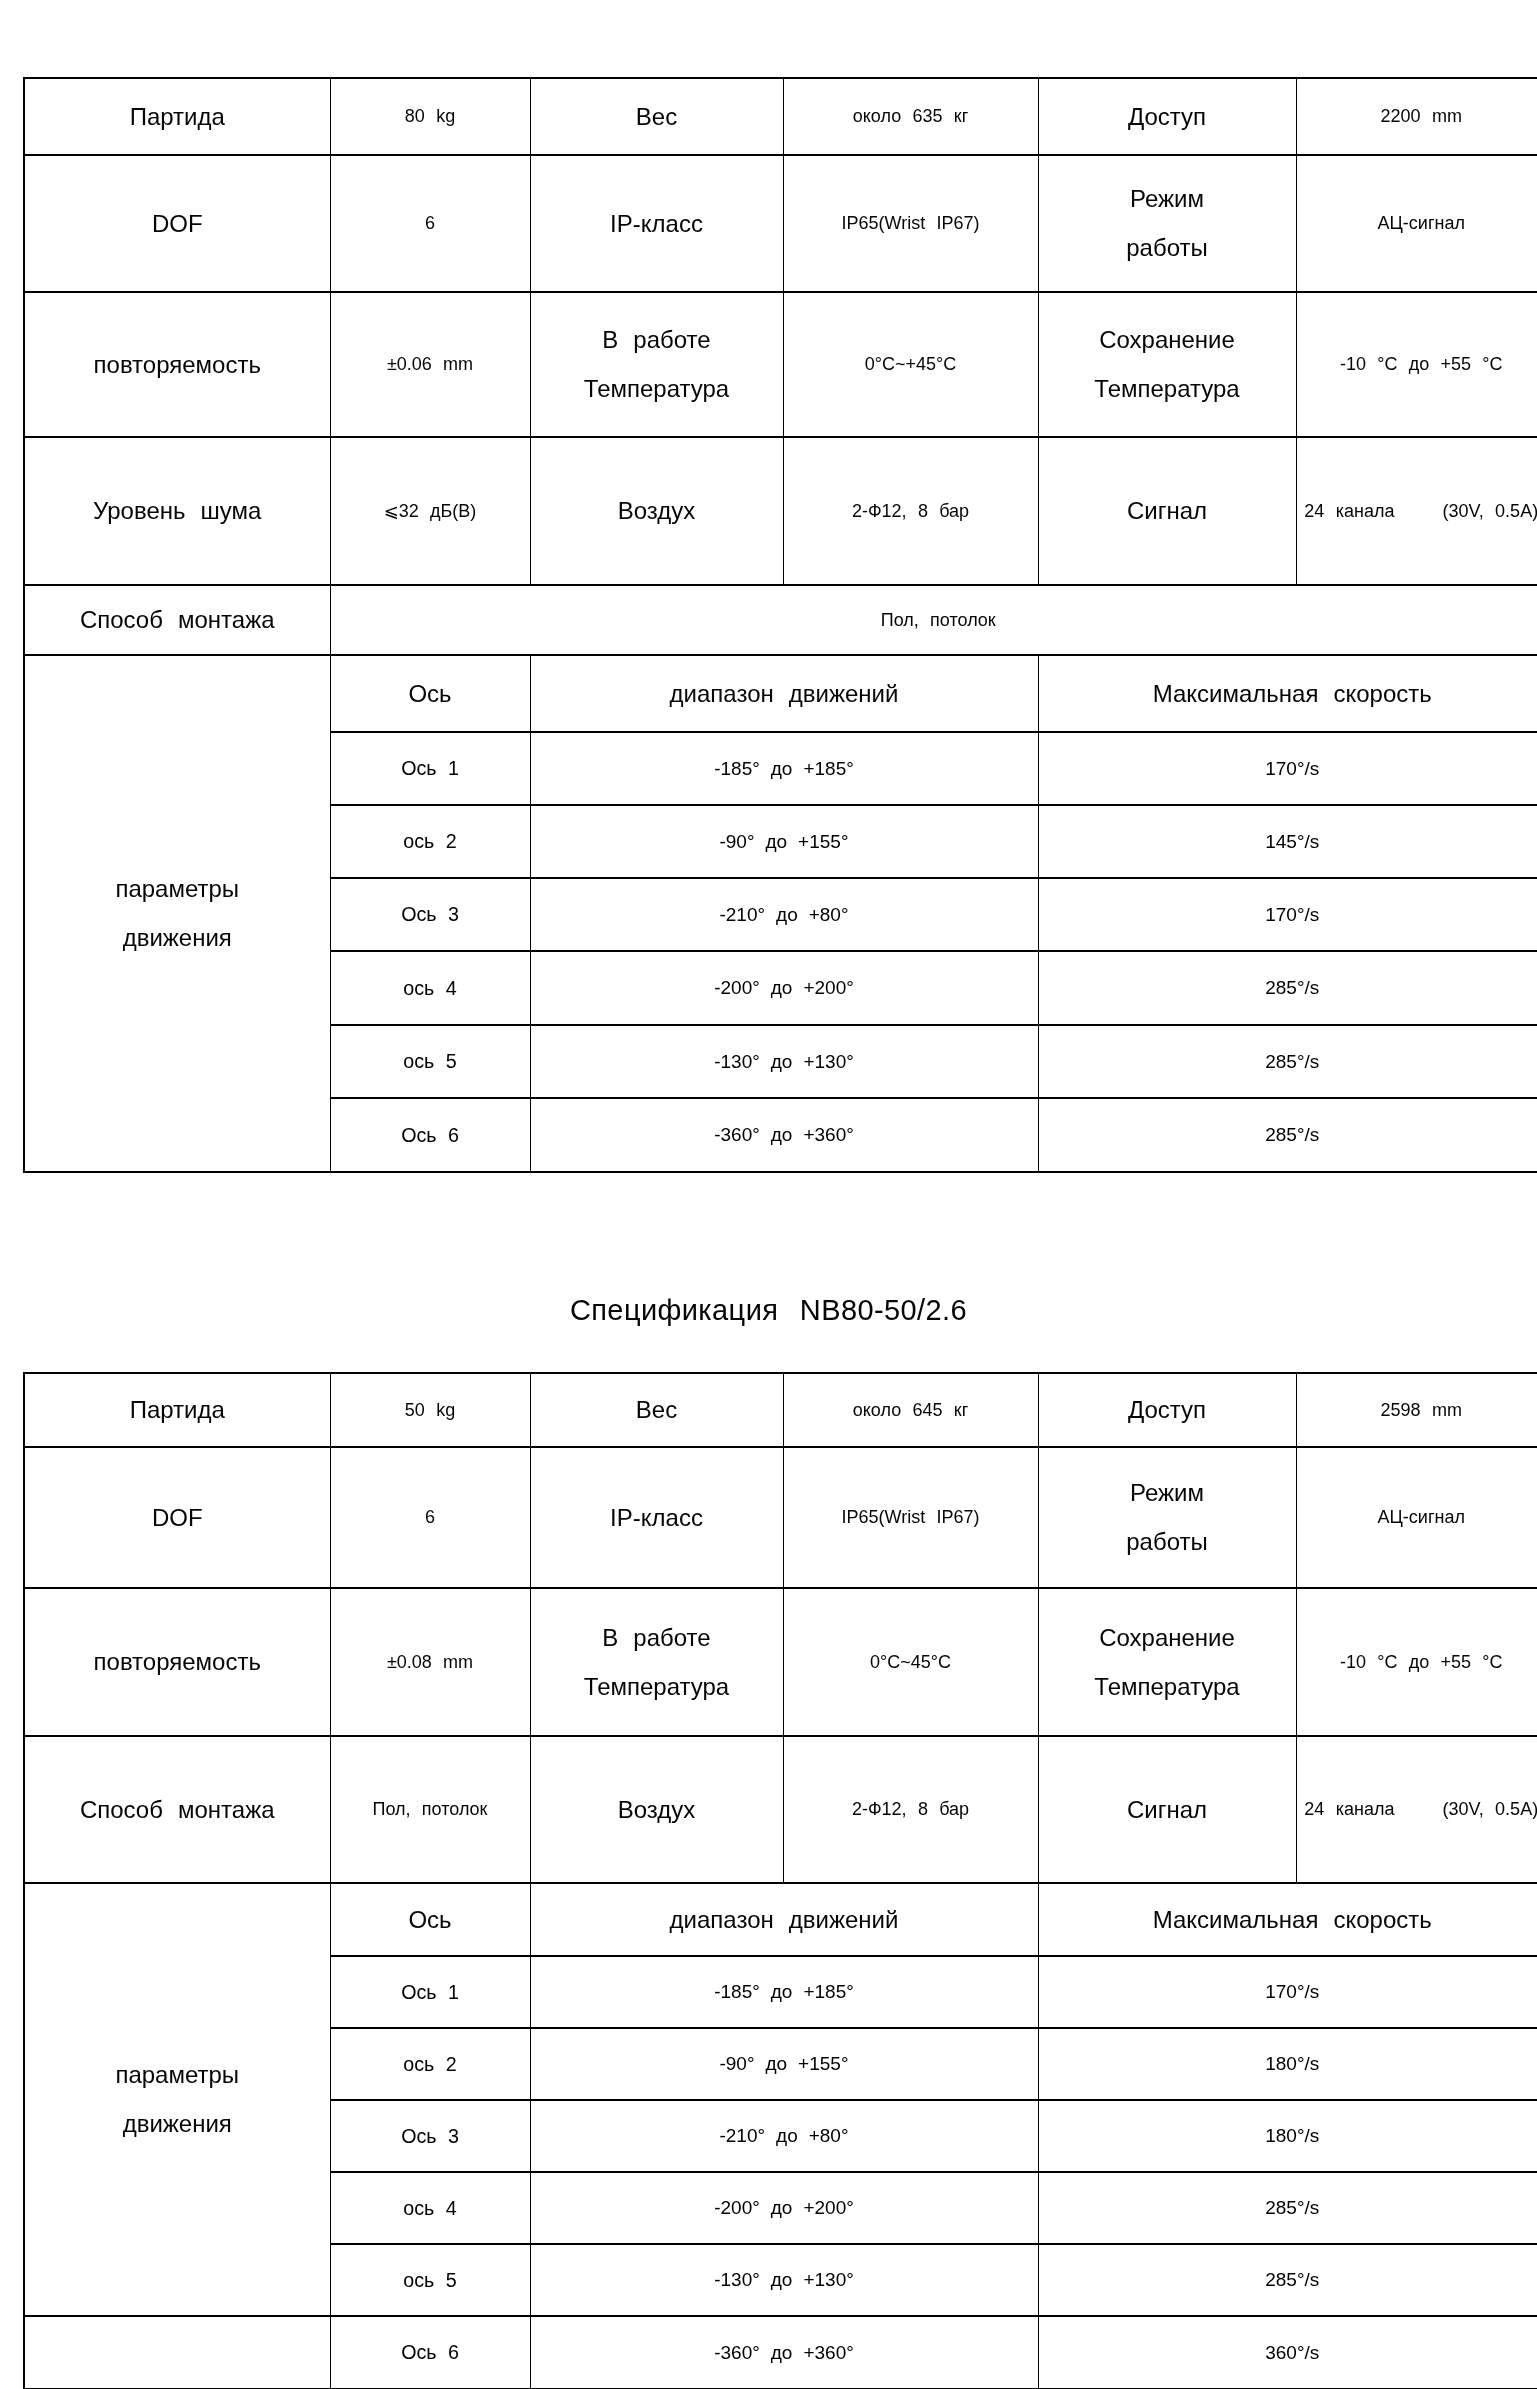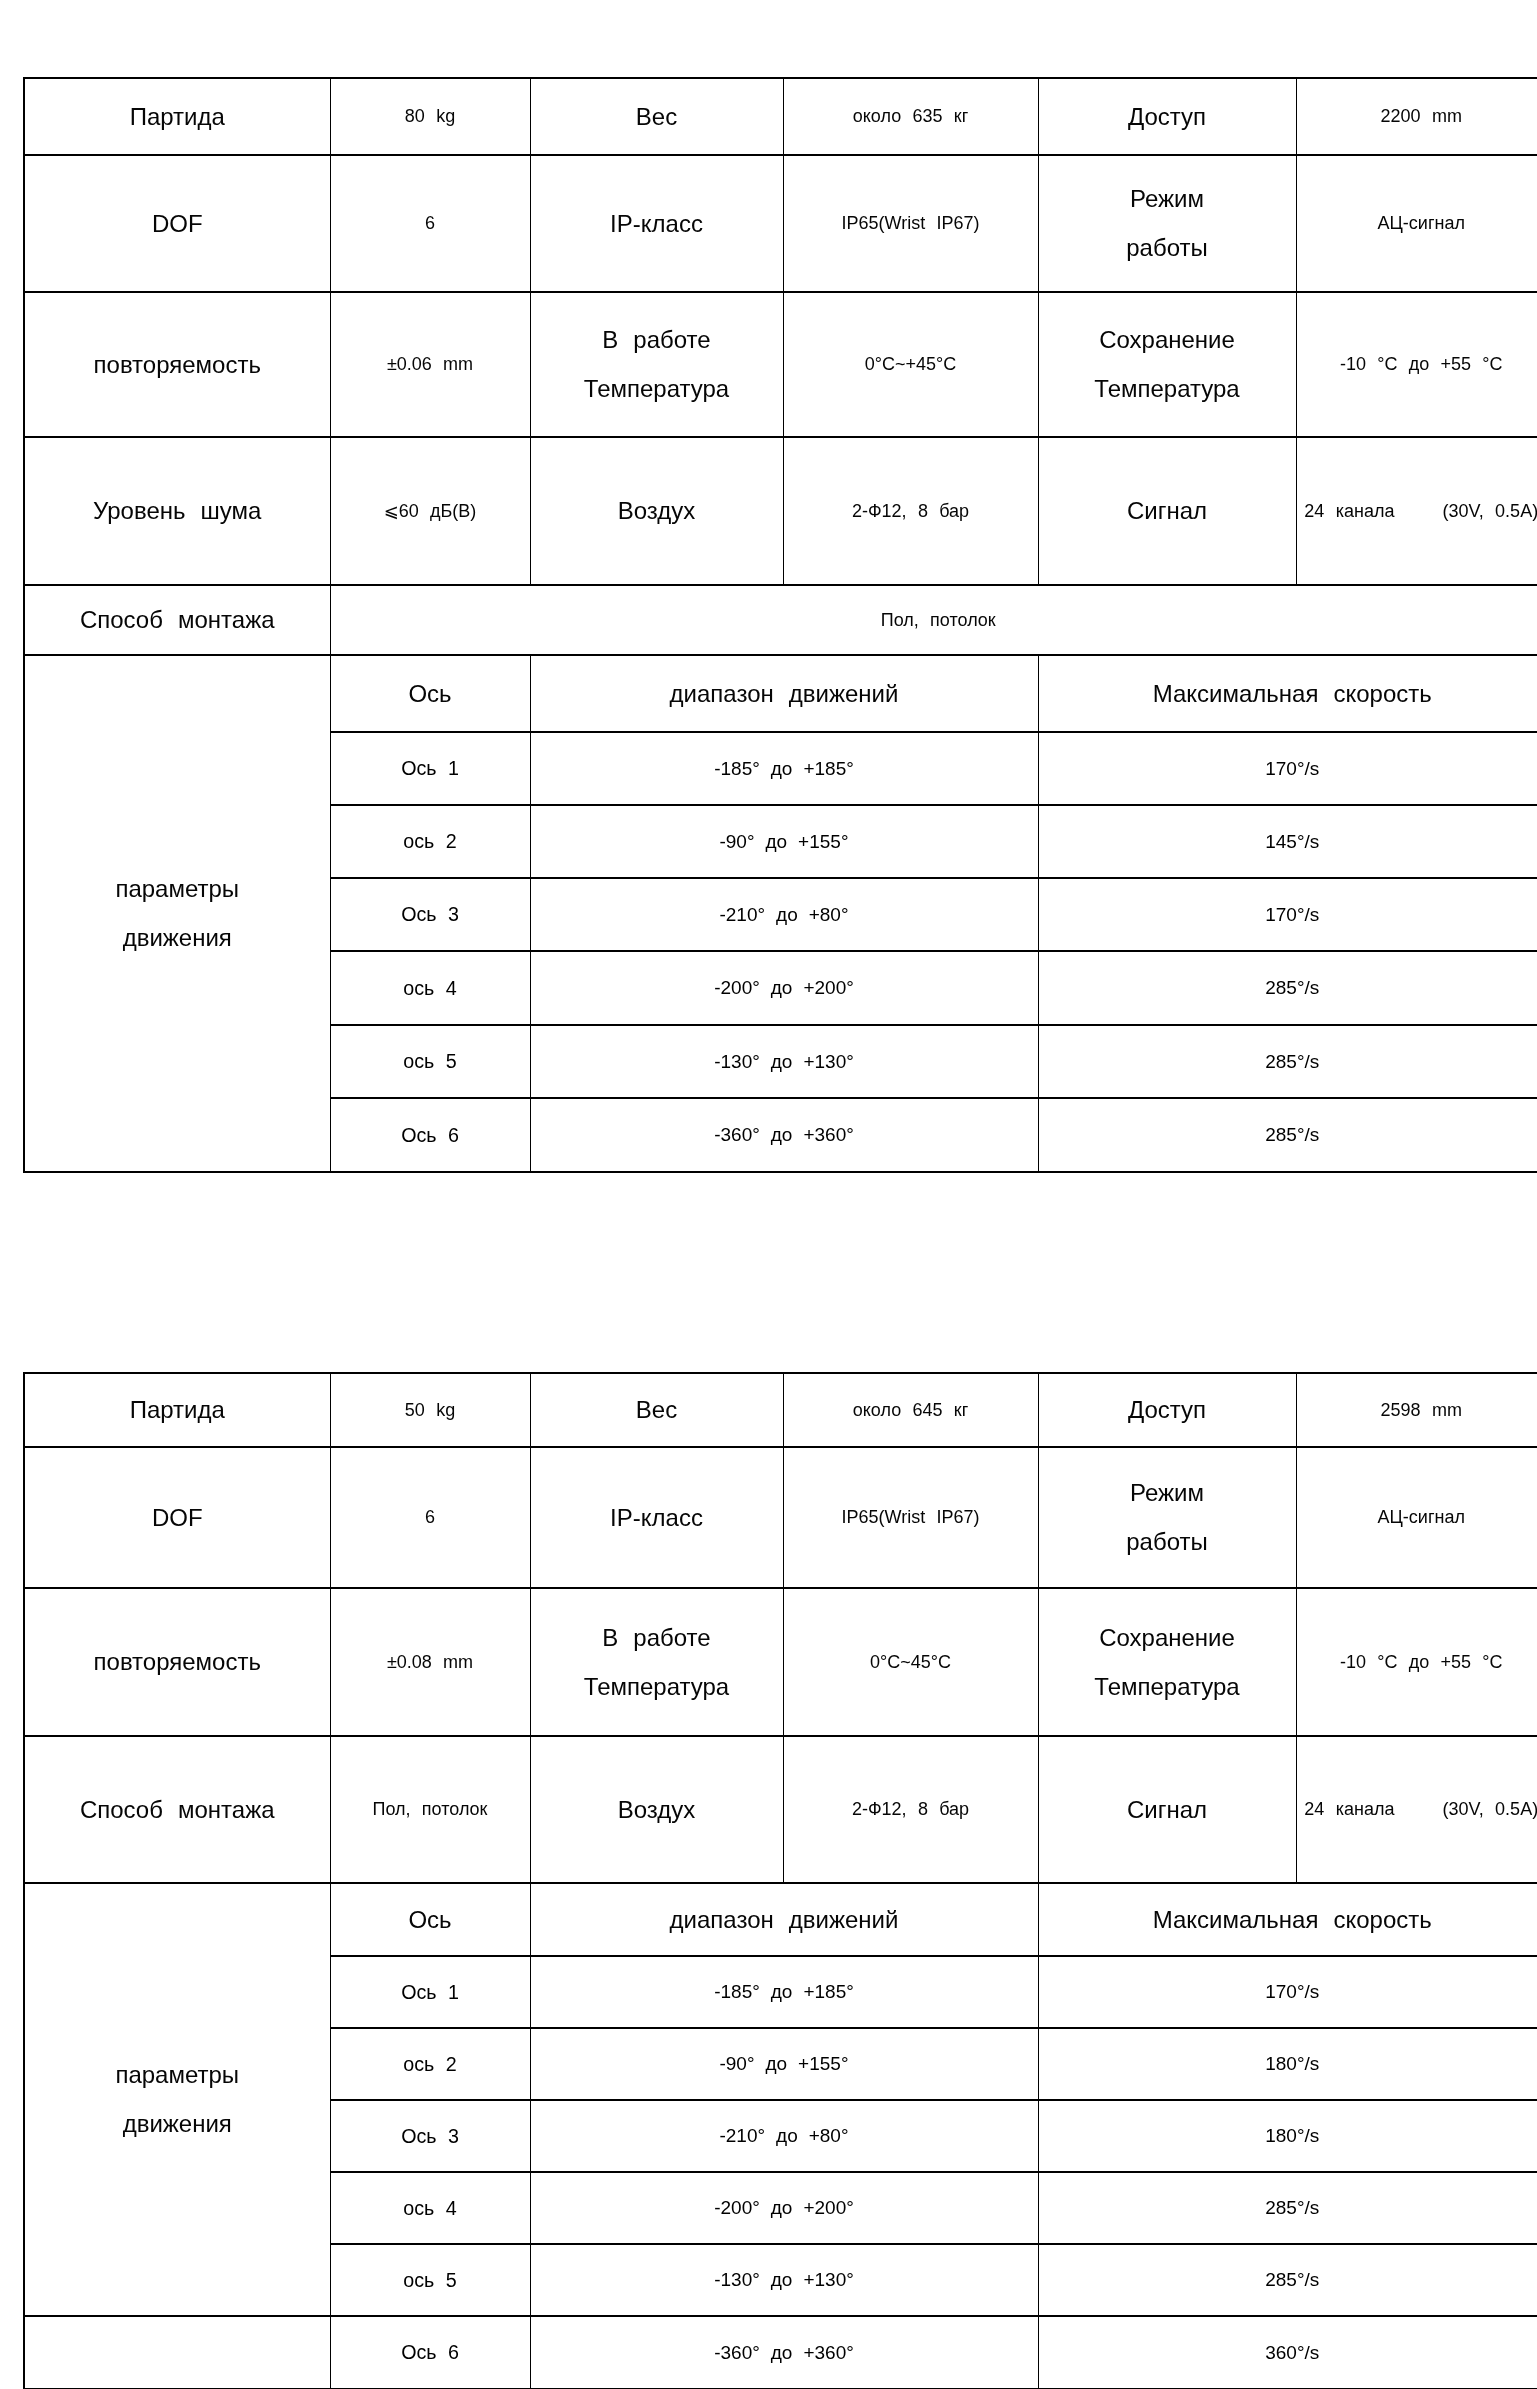--- a/index.html
+++ b/index.html
@@ -82,21 +82,21 @@
       <td class="lbl">
         <div class="stack">
           <div>Сохранение</div>
           <div>Температура</div>
         </div>
       </td>
       <td class="val">-10 °C до +55 °C</td>
     </tr>
     <tr style="height:148px">
       <td class="lbl">Уровень шума</td>
-      <td class="val">⩽60 дБ(В)</td>
+      <td class="val">⩽32 дБ(В)</td>
       <td class="lbl">Воздух</td>
       <td class="val">2-Ф12, 8 бар</td>
       <td class="lbl">Сигнал</td>
       <td class="val">
         <div class="stack-sm">
           <div>24 канала</div>
           <div>(30V, 0.5A)</div>
         </div>
       </td>
     </tr>
@@ -141,20 +141,21 @@
       <td class="axval" colspan="2">285°/s</td>
     </tr>
     <tr style="height:74px">
       <td class="axname">Ось 6</td>
       <td class="axval" colspan="2">-360° до +360°</td>
       <td class="axval" colspan="2">285°/s</td>
     </tr>
   </tbody>
     </table>
 
+  <div class="doc-title" id="title2">Спецификация NB80-50/2.6</div>
 
   <table class="spec" id="t2">
     <colgroup>
       <col style="width:306px">
         <col style="width:200px">
         <col style="width:253px">
       <col style="width:255px">
         <col style="width:258px">
         <col style="width:251px">
     </colgroup>

